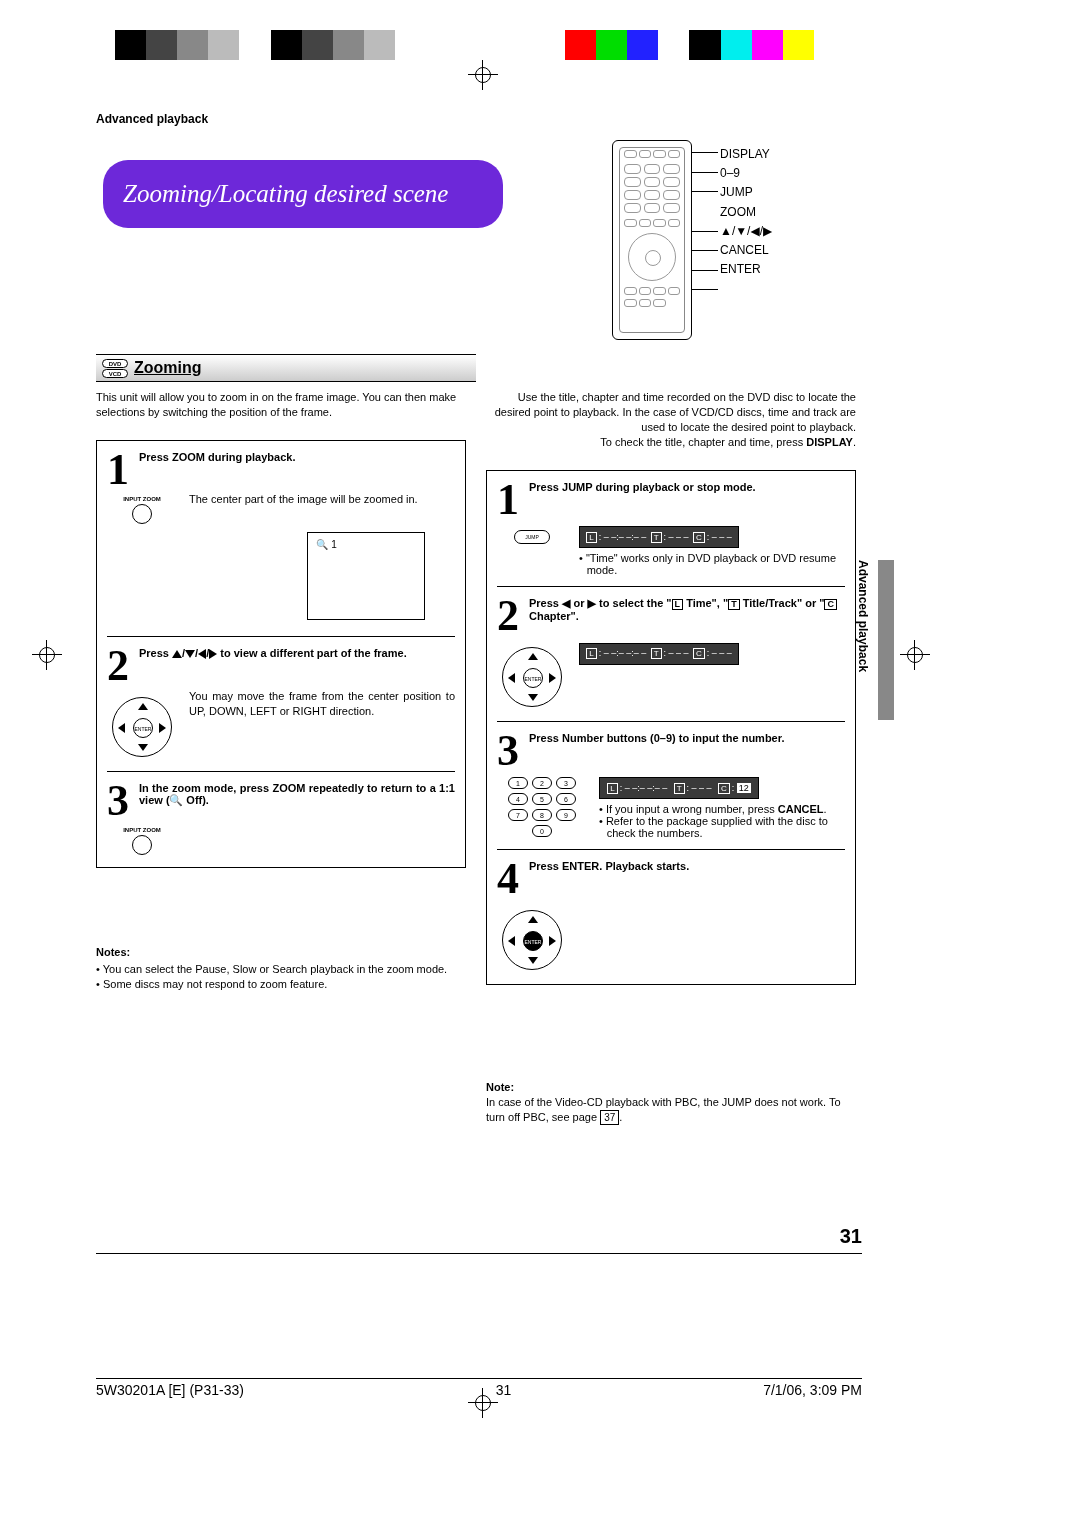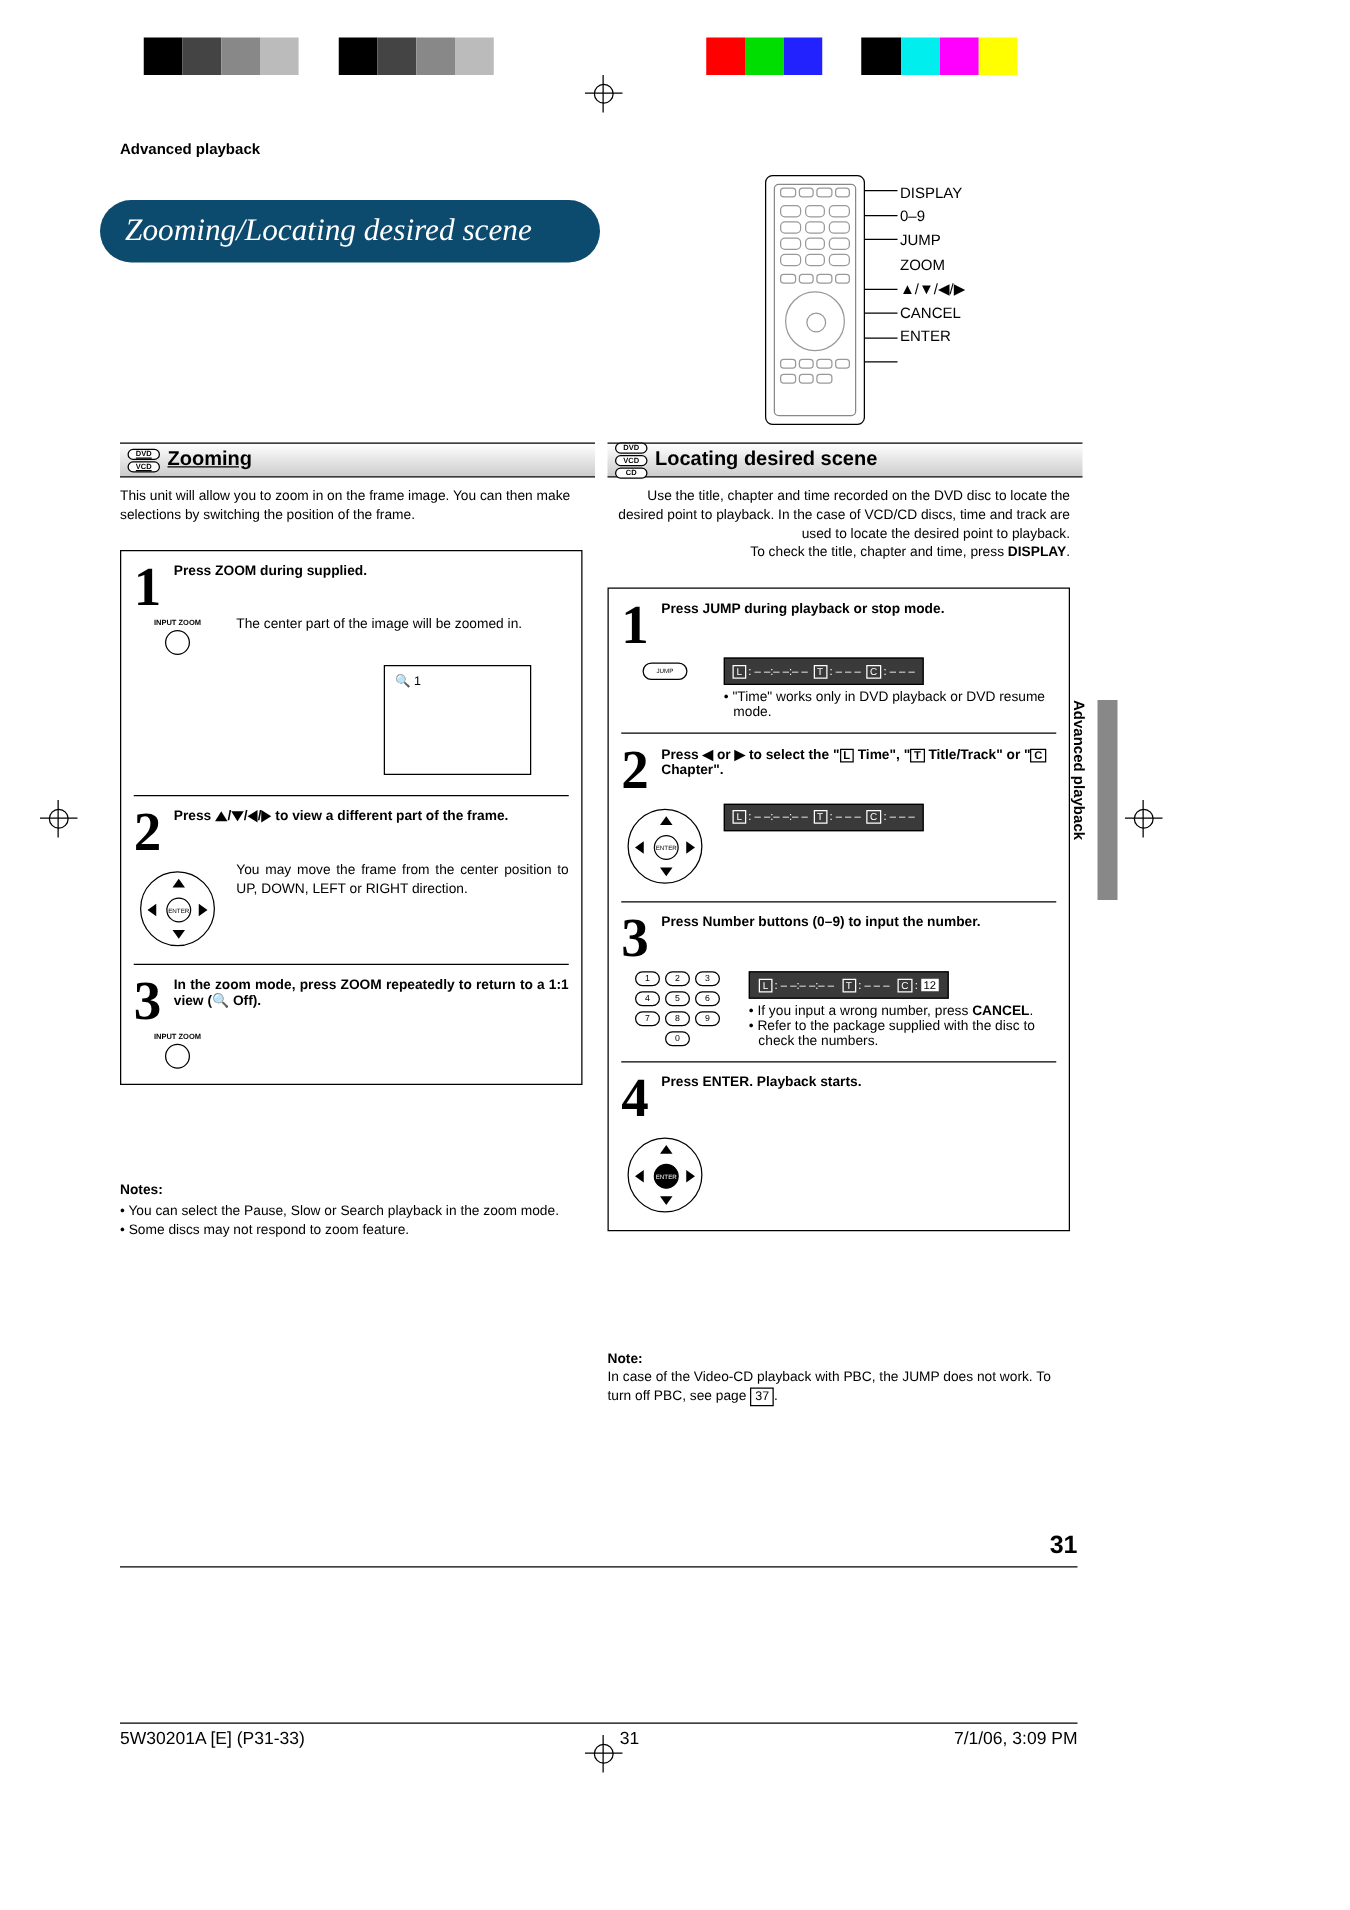--- a/index.html
+++ b/index.html
@@ -29,22 +29,22 @@
   .clr-white { background: #fff; }
 
   
   .reg-cross { position: absolute; width: 30px; height: 30px; }
   .reg-cross .circ { position: absolute; left: 7px; top: 7px; width: 16px; height: 16px; border: 1px solid #000; border-radius: 50%; }
   .reg-cross .vline { position: absolute; left: 14px; top: 0; width: 1px; height: 30px; background: #000; }
   .reg-cross .hline { position: absolute; left: 0; top: 14px; width: 30px; height: 1px; background: #000; }
 
   .page-header { position: absolute; top: 112px; left: 96px; font-weight: bold; font-size: 12px; }
 
-  .title-bar { position: absolute; top: 160px; left: 80px; width: 400px; height: 50px;
-               background: #0c4a6e; color: #fff; border-radius: 25px 25px 25px 25px / 25px 25px 25px 25px;
+  .title-bar { position: absolute; top: 160px; left: 103px; width: 400px; height: 68px;
+               background: #6d28d9; color: #fff; border-radius: 25px 25px 25px 25px / 25px 25px 25px 25px;
                display: flex; align-items: center; padding-left: 20px;
                font-family: "Times New Roman", serif; font-style: italic; font-size: 25px; }
 
   .remote-box { position: absolute; top: 140px; left: 612px; width: 80px; height: 200px;
                 border: 1px solid #000; border-radius: 6px; background: #fff; }
   .remote-inner { position: absolute; left: 6px; top: 6px; right: 6px; bottom: 6px; border: 1px solid #888; border-radius: 4px; }
   .remote-grid { display: grid; grid-template-columns: repeat(3, 1fr); gap: 3px; padding: 4px; }
   .remote-grid div { height: 10px; border: 1px solid #999; border-radius: 4px; }
   .remote-row { display: grid; grid-template-columns: repeat(4, 1fr); gap: 2px; padding: 2px 4px; }
   .remote-row div { height: 8px; border: 1px solid #999; border-radius: 3px; }
@@ -247,21 +247,21 @@
       <span class="oval">VCD</span>
     </span>
     <span>Zooming</span>
   </div>
   <div class="body-text" style="top:390px; left:96px; width:370px;">This unit will allow you to zoom in on the frame image. You can then make selections by switching the position of the frame.</div>
 
   <div class="step-box" style="top:440px; left:96px; width:370px;">
 
     <div class="step-row" style="margin-top:0;">
       <div class="step-num">1</div>
-      <div class="step-head">Press ZOOM during supplied.</div>
+      <div class="step-head">Press ZOOM during playback.</div>
       <div style="clear:both; height:4px;"></div>
       <div class="step-icon-col">
         <div class="small-circ-label">INPUT ZOOM</div>
         <div class="zoom-circle"></div>
       </div>
       <div class="step-desc-col">
         <div class="step-text">The center part of the image will be zoomed in.</div>
       </div>
       <div style="clear:both;"></div>
       <div style="margin-left:170px;">
@@ -308,28 +308,20 @@
   </div>
 
   <div class="body-text" style="top:945px; left:96px; width:370px;">
     <div class="notes-head">Notes:</div>
     <ul class="notes-list">
       <li>You can select the Pause, Slow or Search playback in the zoom mode.</li>
       <li>Some discs may not respond to zoom feature.</li>
     </ul>
   </div>
 
-  <div class="section-head" style="top:354px; left:486px;">
-    <span class="ovals">
-      <span class="oval">DVD</span>
-      <span class="oval">VCD</span>
-      <span class="oval">CD</span>
-    </span>
-    <span>Locating desired scene</span>
-  </div>
   <div class="body-text" style="top:390px; left:486px; width:370px;text-align:right;">
     <span>Use the title, chapter and time recorded on the DVD disc to locate the desired point to playback. In the case of VCD/CD discs, time and track are used to locate the desired point to playback.</span><br>
     <span>To check the title, chapter and time, press </span><b>DISPLAY</b><span>.</span>
   </div>
 
   <div class="step-box" style="top:470px; left:486px; width:370px;">
 
     <div class="step-row" style="margin-top:0;">
       <div class="step-num">1</div>
       <div class="step-head">Press JUMP during playback or stop mode.</div>

